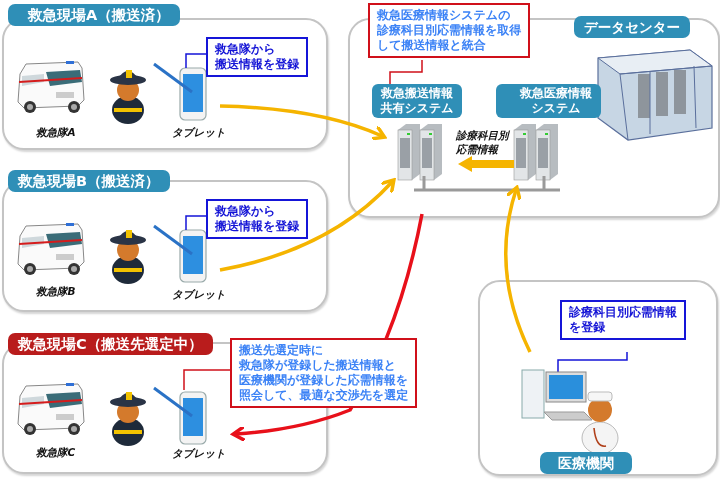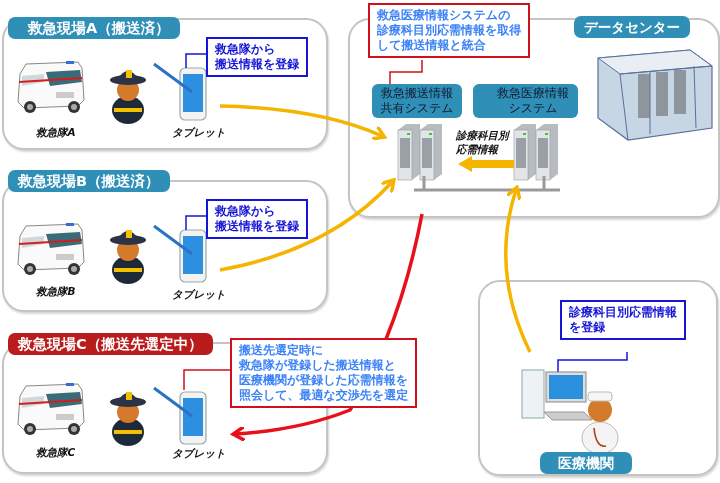--- a/index.html
+++ b/index.html
@@ -5,33 +5,33 @@
   html,body{margin:0;padding:0;background:#fff;}
   body{width:720px;height:483px;position:relative;overflow:hidden;font-family:"DejaVu Sans",sans-serif;}
   .panel{position:absolute;border:2px solid #c4c4c4;border-radius:22px;background:#fff;box-shadow:1px 2px 2px #d6d6d6;}
   .tag{position:absolute;color:#fff;font-weight:bold;font-size:14.5px;line-height:22px;padding:0 10px;border-radius:7px;white-space:nowrap;}
   .tag.blue{background:#2f8fb7;}
   .tag.orange{background:#b91c1c;}
   .callout{position:absolute;background:#fff;font-weight:bold;font-size:12px;line-height:15px;padding:3px 7px;white-space:pre-line;}
   .callout.blue{border:2px solid #1515d8;color:#1414d6;}
   .callout.red{border:2px solid #d0101a;color:#3b82f6;}
   .lbl{position:absolute;font-weight:bold;font-size:10.5px;color:#111;white-space:nowrap;font-style:italic;}
-  .sys{position:absolute;background:#2f8fb7;color:#0f172a;font-weight:normal;font-size:12px;line-height:15px;text-align:center;border-radius:6px;padding:2px 4px;}
+  .sys{position:absolute;background:#2f8fb7;color:#ffffff;font-weight:bold;font-size:12px;line-height:15px;text-align:center;border-radius:6px;padding:2px 4px;}
   svg.overlay{position:absolute;left:0;top:0;}
 </style>
 </head>
 <body>
 
 <div class="panel" style="left:2px;top:18px;width:322px;height:128px;"></div>
 <div class="panel" style="left:2px;top:180px;width:322px;height:128px;"></div>
 <div class="panel" style="left:2px;top:342px;width:322px;height:128px;"></div>
 <div class="panel" style="left:348px;top:18px;width:368px;height:196px;"></div>
 <div class="panel" style="left:478px;top:280px;width:236px;height:192px;"></div>
 
-<div class="tag blue" style="left:8px;top:17px;padding-left:20px;">救急現場A（搬送済）</div>
+<div class="tag blue" style="left:8px;top:4px;padding-left:20px;">救急現場A（搬送済）</div>
 <div class="tag blue" style="left:8px;top:170px;">救急現場B（搬送済）</div>
 <div class="tag orange" style="left:8px;top:333px;">救急現場C（搬送先選定中）</div>
 
 <div id="scene-a"></div>
 
 <svg class="overlay" width="720" height="483">
   <defs>
     <g id="ambulance">
       <path d="M4,14 L10,4 L62,2 L66,8 L68,40 L62,46 L8,48 L2,42 Z" fill="#fafafa" stroke="#888" stroke-width="1"></path>
       <path d="M30,12 L64,10 L66,22 L34,26 Z" fill="#3a6c78"></path>
@@ -145,18 +145,18 @@
 照会して、最適な交渉先を選定</div>
 <div class="callout red" style="left:368px;top:3px;">救急医療情報システムの
 診療科目別応需情報を取得
 して搬送情報と統合</div>
 <div class="callout blue" style="left:560px;top:300px;">診療科目別応需情報
 を登録</div>
 
 <div class="tag blue" style="left:574px;top:16px;font-size:13.5px;">データセンター</div>
 <div class="sys" style="left:372px;top:84px;width:82px;white-space:pre-line;">救急搬送情報
 共有システム</div>
-<div class="sys" style="left:473px;top:84px;width:82px;white-space:pre-line;padding-left:19px;">救急医療情報
+<div class="sys" style="left:496px;top:84px;width:82px;white-space:pre-line;padding-left:19px;">救急医療情報
 システム</div>
 <div class="lbl" style="left:456px;top:128px;white-space:pre-line;text-align:left;line-height:14px;">診療科目別
 応需情報</div>
 
 <div class="tag blue" style="left:540px;top:452px;width:72px;text-align:center;font-size:14px;">医療機関</div>
 
 </body></html>

